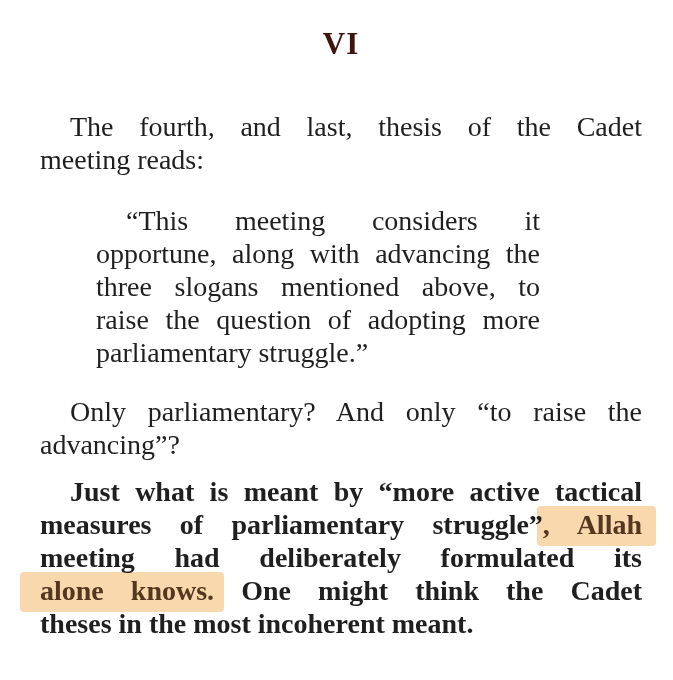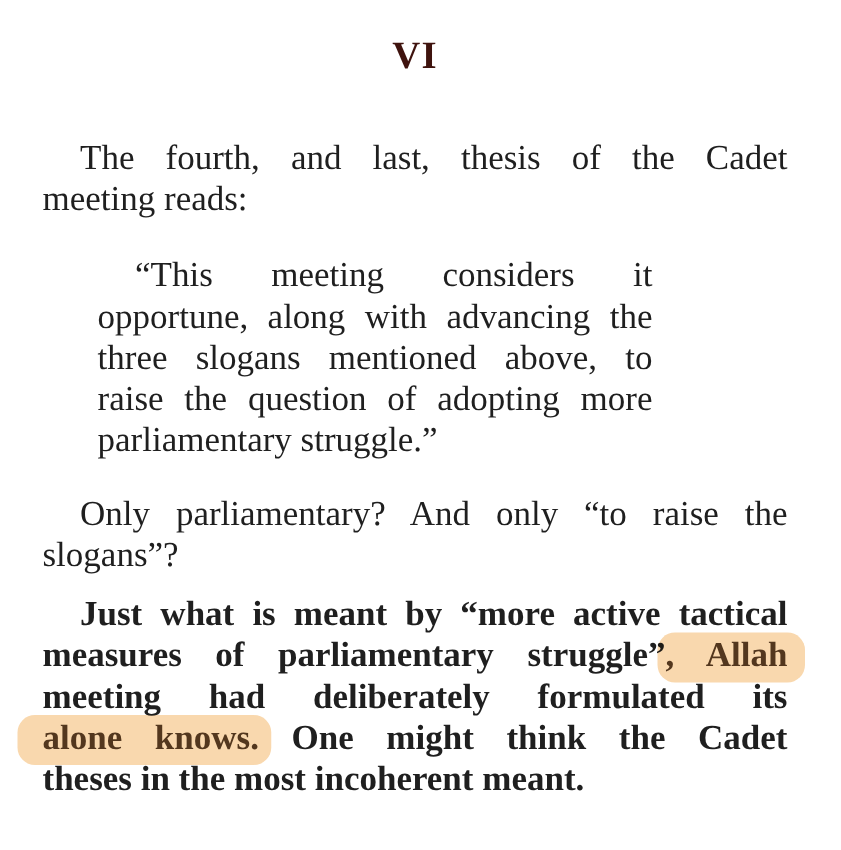--- a/index.html
+++ b/index.html
@@ -13,52 +13,52 @@
     overflow: hidden;
     font-family: "Liberation Serif", "DejaVu Serif", serif;
     font-size: 28px;
     line-height: 33px;
     color: var(--text-color, #1f1f1f);
   }
   .page {
     box-sizing: border-box;
     width: 673px;
     height: 680px;
-    padding: 26px 31px 0 22px;
+    padding: 26px 31px 0 40px;
     background: var(--page-background, #ffffff);
   }
   .chapter-heading {
     margin: 0 0 48px 0;
     font-size: 31px;
     line-height: 36px;
     font-weight: bold;
     text-align: center;
     letter-spacing: 1px;
     color: var(--heading-color, #3f130e);
   }
-  .para { margin: 12px; }
+  .para { margin: 0; }
   .para + .para { margin-top: 26px; }
   .para.last { margin-top: 14px; font-weight: bold; }
   .line {
     text-align: left;
     white-space: normal;
   }
   .line.j {
     text-align: justify;
     text-align-last: justify;
   }
   .line.indent { text-indent: 30px; }
   .quote {
     margin: 28px 0 26px 56px;
     width: 444px;
   }
   .hl {
     background: var(--highlight-color, #f9d8ae);
     color: var(--highlight-text-color, #53371e);
-    border-radius: 14px;
+    border-radius: 4px;
     mix-blend-mode: multiply;
   }
   .hl.hl-line-end {
     padding: 3px 14px 6px 6px;
     margin: -3px -14px -6px -6px;
   }
   .hl.hl-line-start {
     padding: 3px 10px 6px 20px;
     margin: -3px -10px -6px -20px;
   }
@@ -78,21 +78,21 @@
   <div class="quote">
     <div class="line j indent">“This meeting considers it</div>
     <div class="line j">opportune, along with advancing the</div>
     <div class="line j">three slogans mentioned above, to</div>
     <div class="line j">raise the question of adopting more</div>
     <div class="line">parliamentary struggle.”</div>
   </div>
 
   <div class="para">
     <div class="line j indent">Only parliamentary? And only “to raise the</div>
-    <div class="line">slogans”?</div>
+    <div class="line">advancing”?</div>
   </div>
 
   <div class="para last">
     <div class="line j indent">Just what is meant by “more active tactical</div>
     <div class="line j">
       <span>measures of parliamentary struggle”</span><span class="hl hl-line-end">, Allah</span>
     </div>
     <div class="line j">meeting had deliberately formulated its</div>
     <div class="line j">
       <span class="hl hl-line-start">alone knows.</span><span> One might think the Cadet</span>

